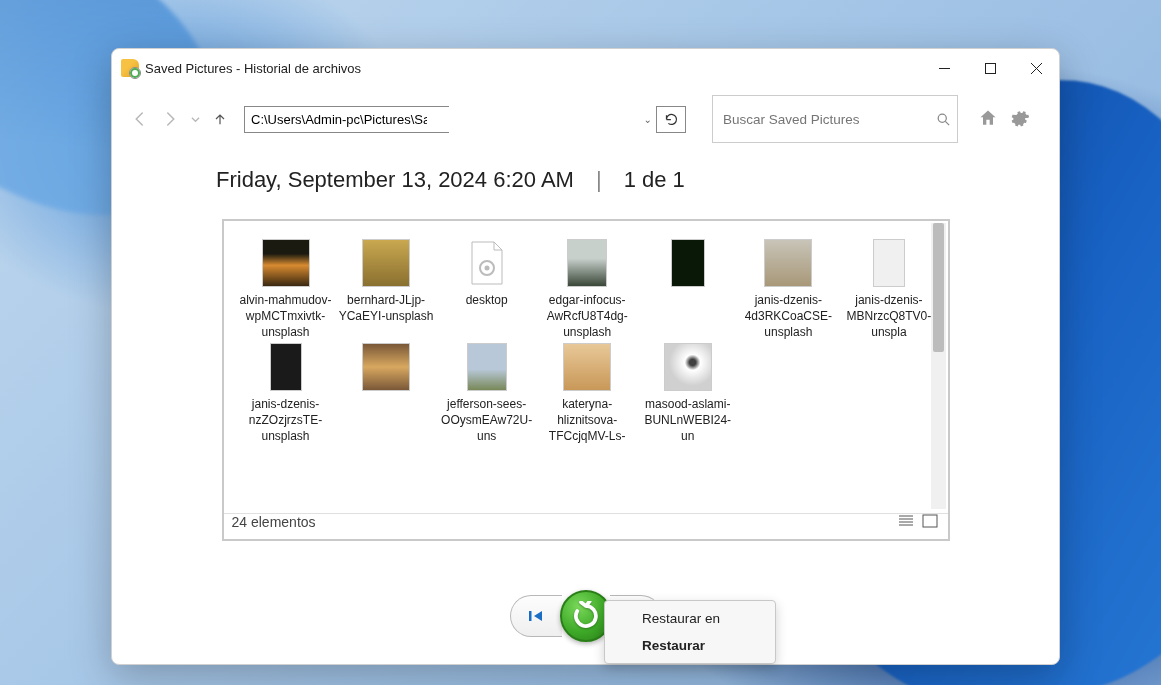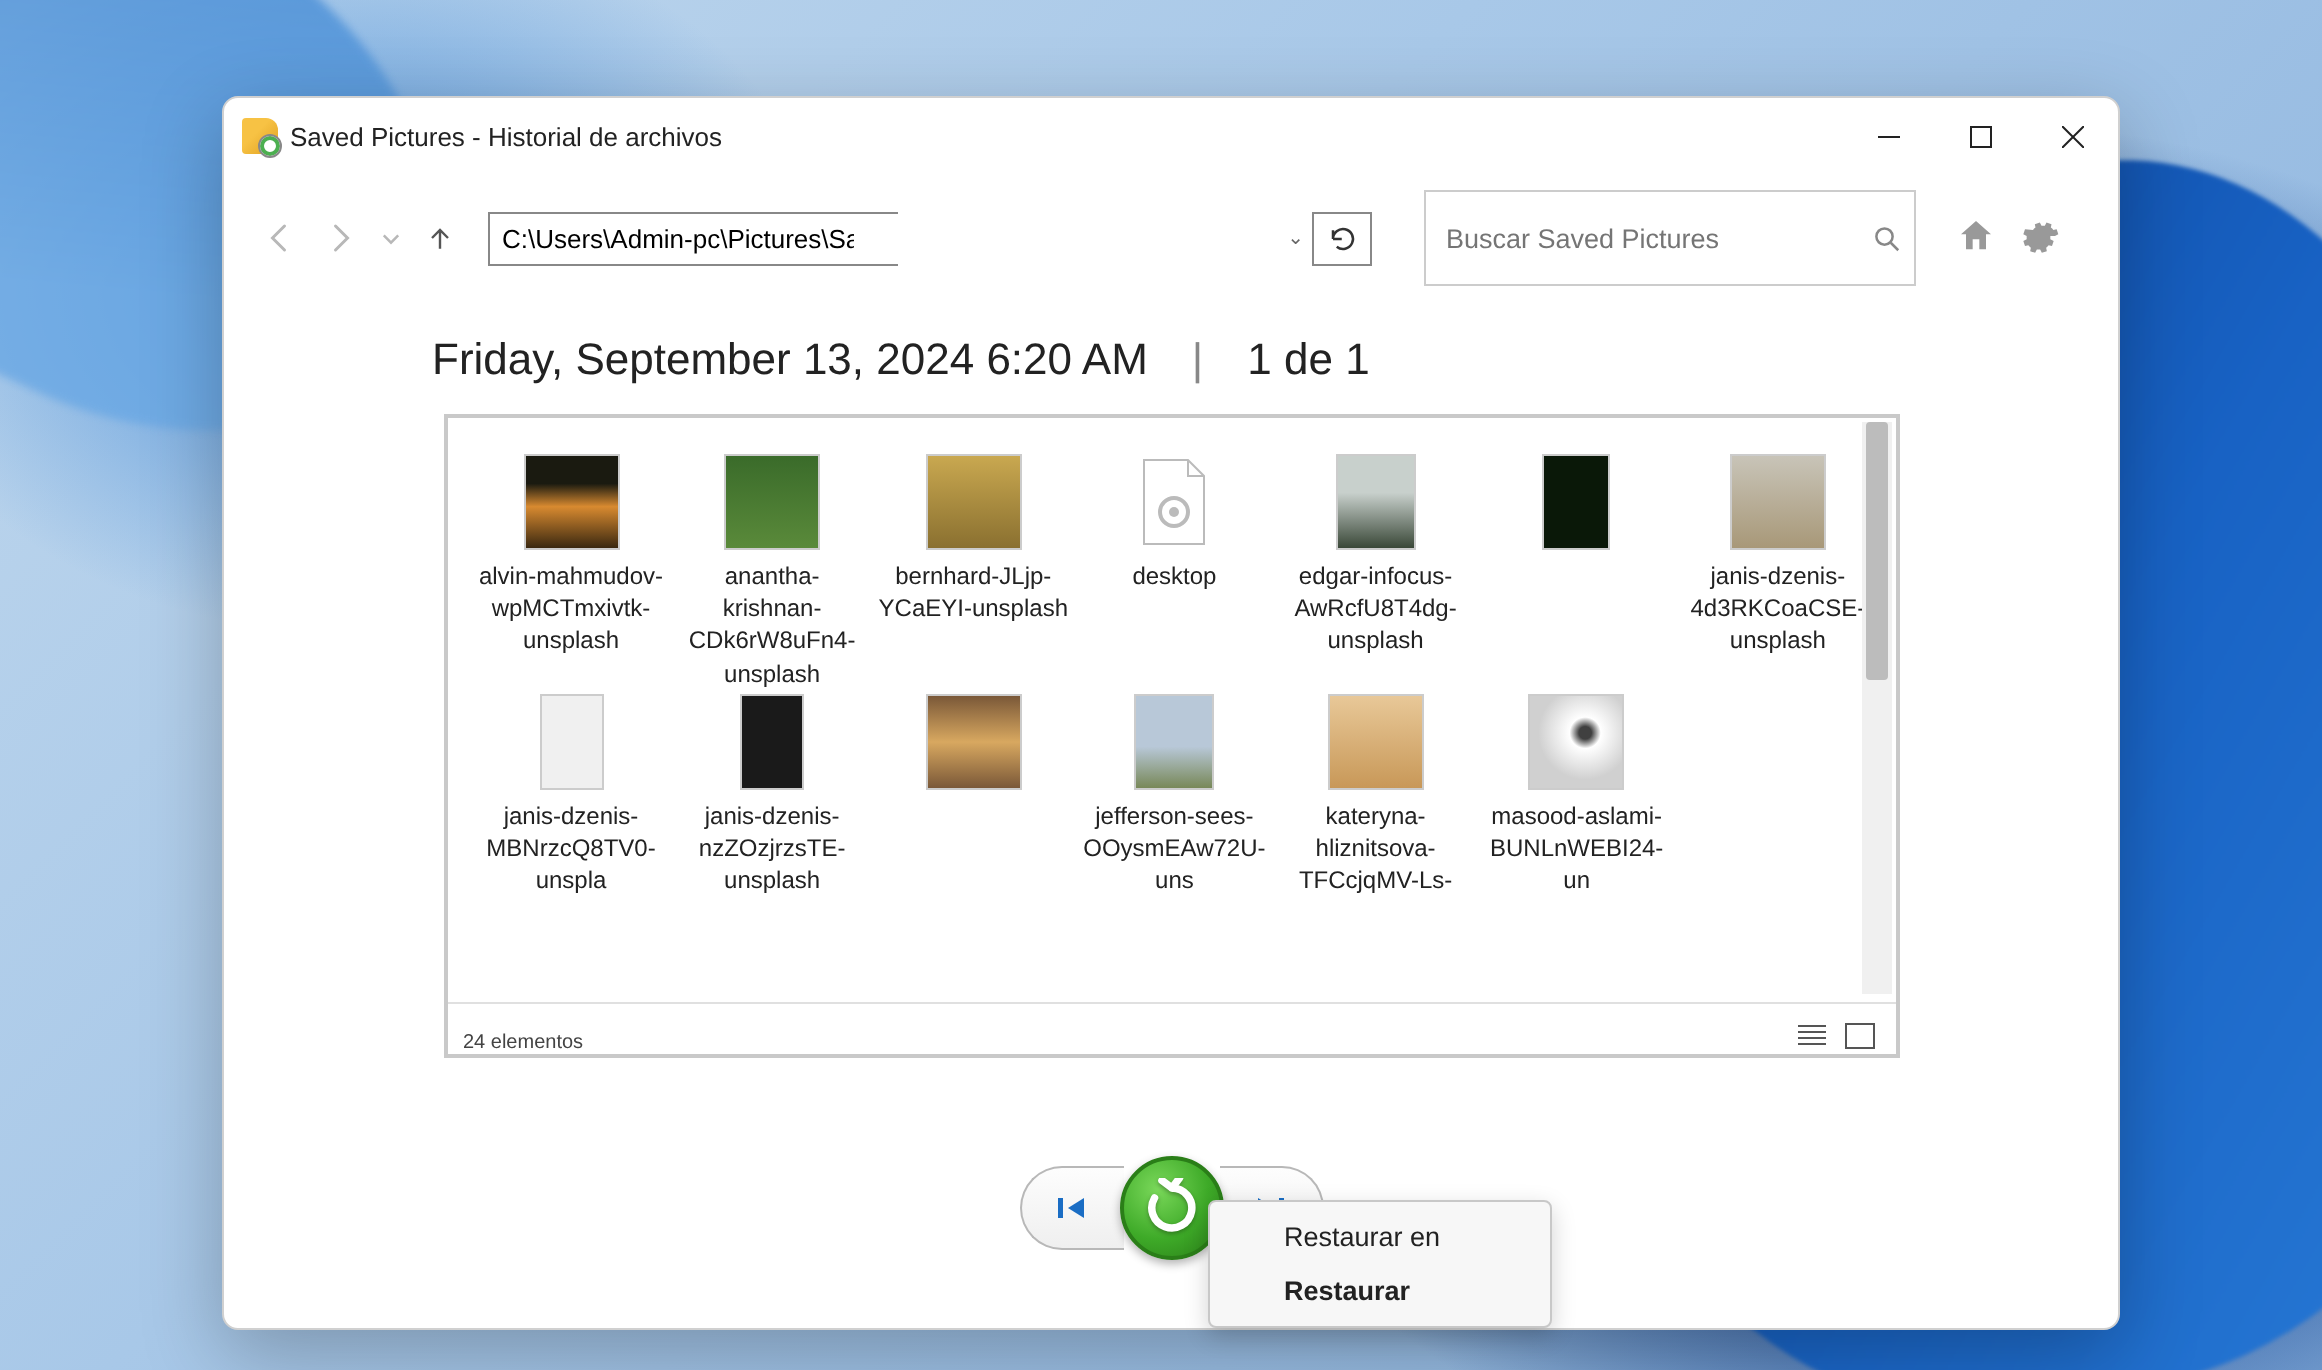--- a/index.html
+++ b/index.html
@@ -97,21 +97,21 @@
 .tool-icons > div { width: 22px; height: 22px; color: #999; }
 
 .date-head {
   padding: 10px 0 14px 104px;
   font-size: 22px; color: #222;
   display: flex; gap: 22px; align-items: baseline;
 }
 .date-sep { color: #888; font-weight: 300; }
 
 .content-frame {
-  margin: 0 auto;
+  margin: 12px auto;
   width: 728px;
   height: 322px;
   border: 2px solid #c9c9c9;
   background: #fff;
   position: relative;
   display: flex; flex-direction: column;
 }
 .file-grid {
   flex: 1;
   padding: 18px 6px 0 14px;
@@ -140,23 +140,23 @@
   word-break: break-word;
   max-height: 66px; overflow: hidden;
 }
 .scrollbar {
   position: absolute; right: 2px; top: 2px; bottom: 30px;
   width: 15px; background: #f0f0f0;
 }
 .scroll-thumb { position: absolute; left: 2px; right: 2px; top: 0; height: 45%; background: #bcbcbc; border-radius: 2px; }
 .status-bar {
   height: 26px; border-top: 1px solid #e0e0e0;
-  display: flex; align-items: flex-end;
+  display: flex; align-items: flex-start;
   padding: 0 8px;
-  font-size: 10px; color: #444;
+  font-size: 14px; color: #444;
 }
 .view-btns { margin-left: auto; display: flex; gap: 6px; }
 .view-btn { width: 18px; height: 16px; color: #555; }
 
 .nav-footer {
   flex: 1;
   display: flex; justify-content: center; padding-top: 14px;
   position: relative;
 }
 .nav-pill {
@@ -307,24 +307,20 @@
     <span>1 de 1</span>
   </div>
 
   <div class="content-frame">
     <div class="file-grid" id="file-grid">
         <div class="file-item">
           <div class="thumb t-sunset"></div>
           <div class="file-name">alvin-mahmudov-wpMCTmxivtk-unsplash</div>
         </div>
         <div class="file-item">
-          <div class="thumb t-green"></div>
-          <div class="file-name">anantha-krishnan-CDk6rW8uFn4-unsplash</div>
-        </div>
-        <div class="file-item">
           <div class="thumb t-yellow"></div>
           <div class="file-name">bernhard-JLjp-YCaEYI-unsplash</div>
         </div>
         <div class="file-item">
           <div class="thumb gear-file">
             <svg width="42" height="46" viewBox="0 0 42 46">
               <path d="M6 2 H28 L36 10 V44 H6 Z" fill="#fff" stroke="#bbb"></path>
               <path d="M28 2 V10 H36" fill="none" stroke="#bbb"></path>
               <circle cx="21" cy="28" r="7" fill="none" stroke="#bbb" stroke-width="2"></circle>
               <circle cx="21" cy="28" r="2.5" fill="#bbb"></circle>

